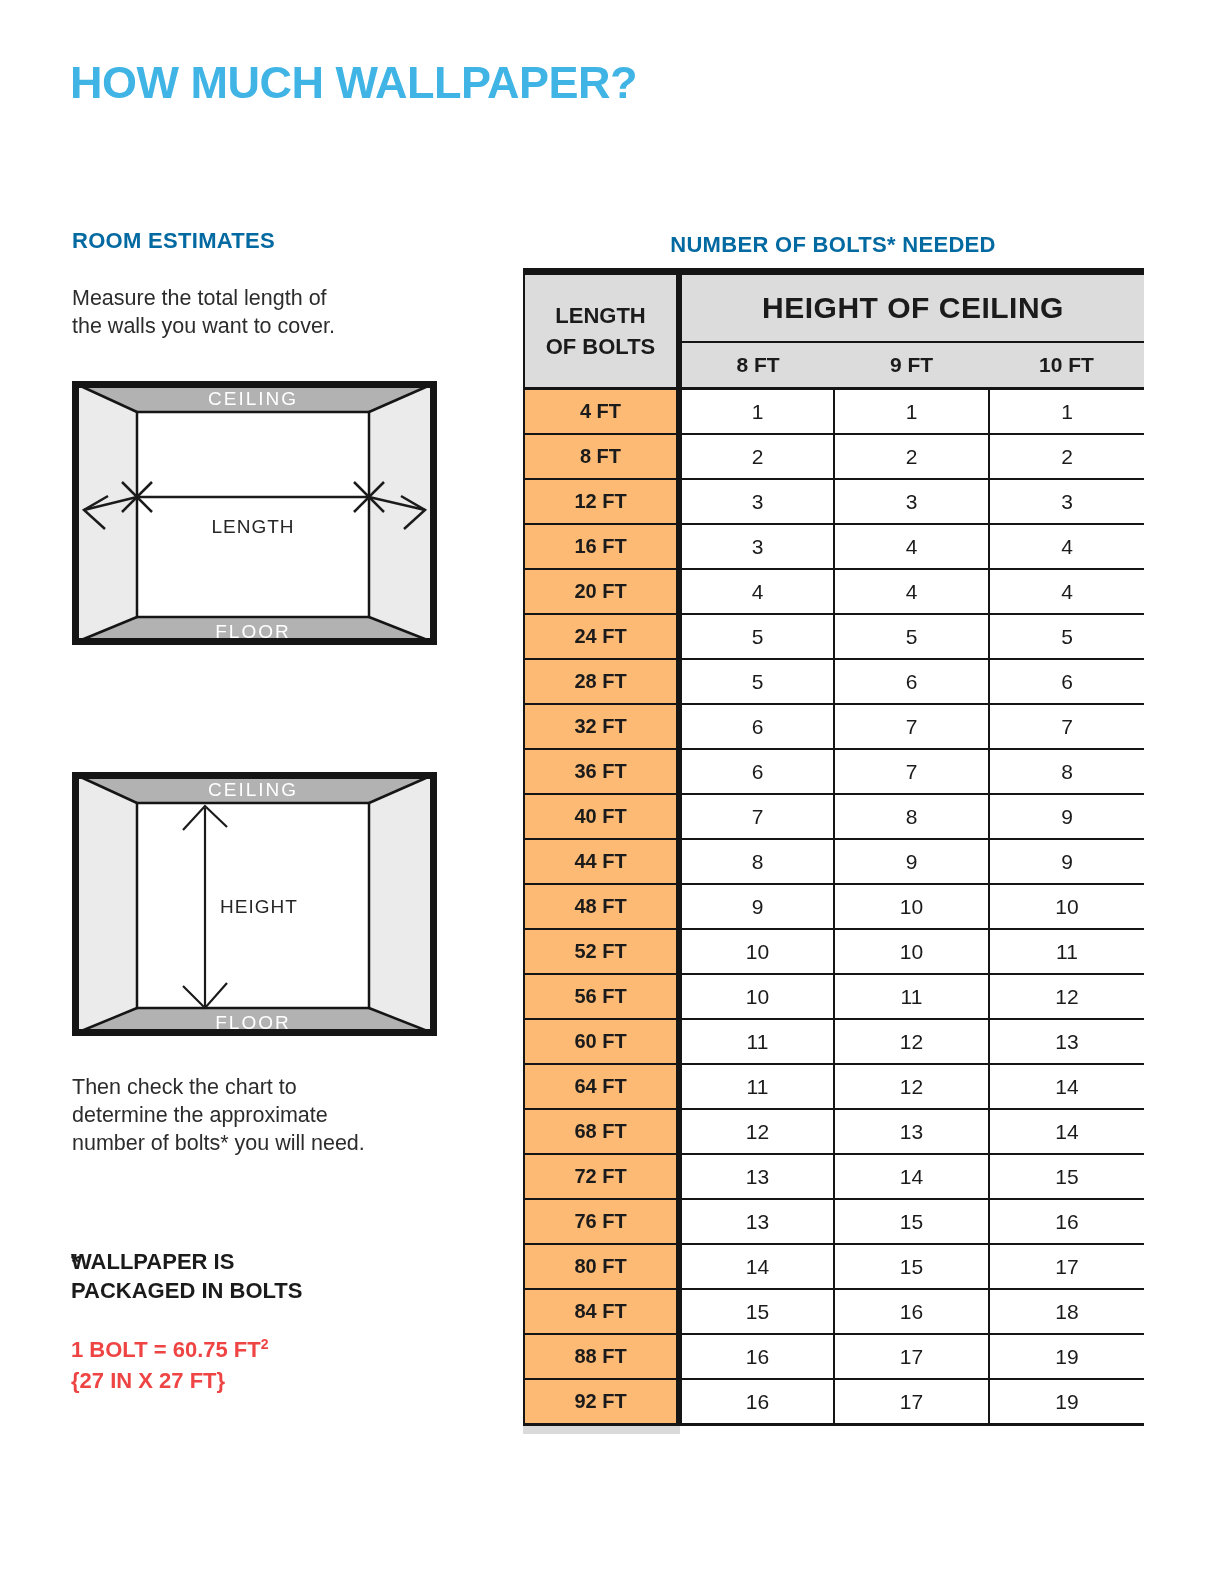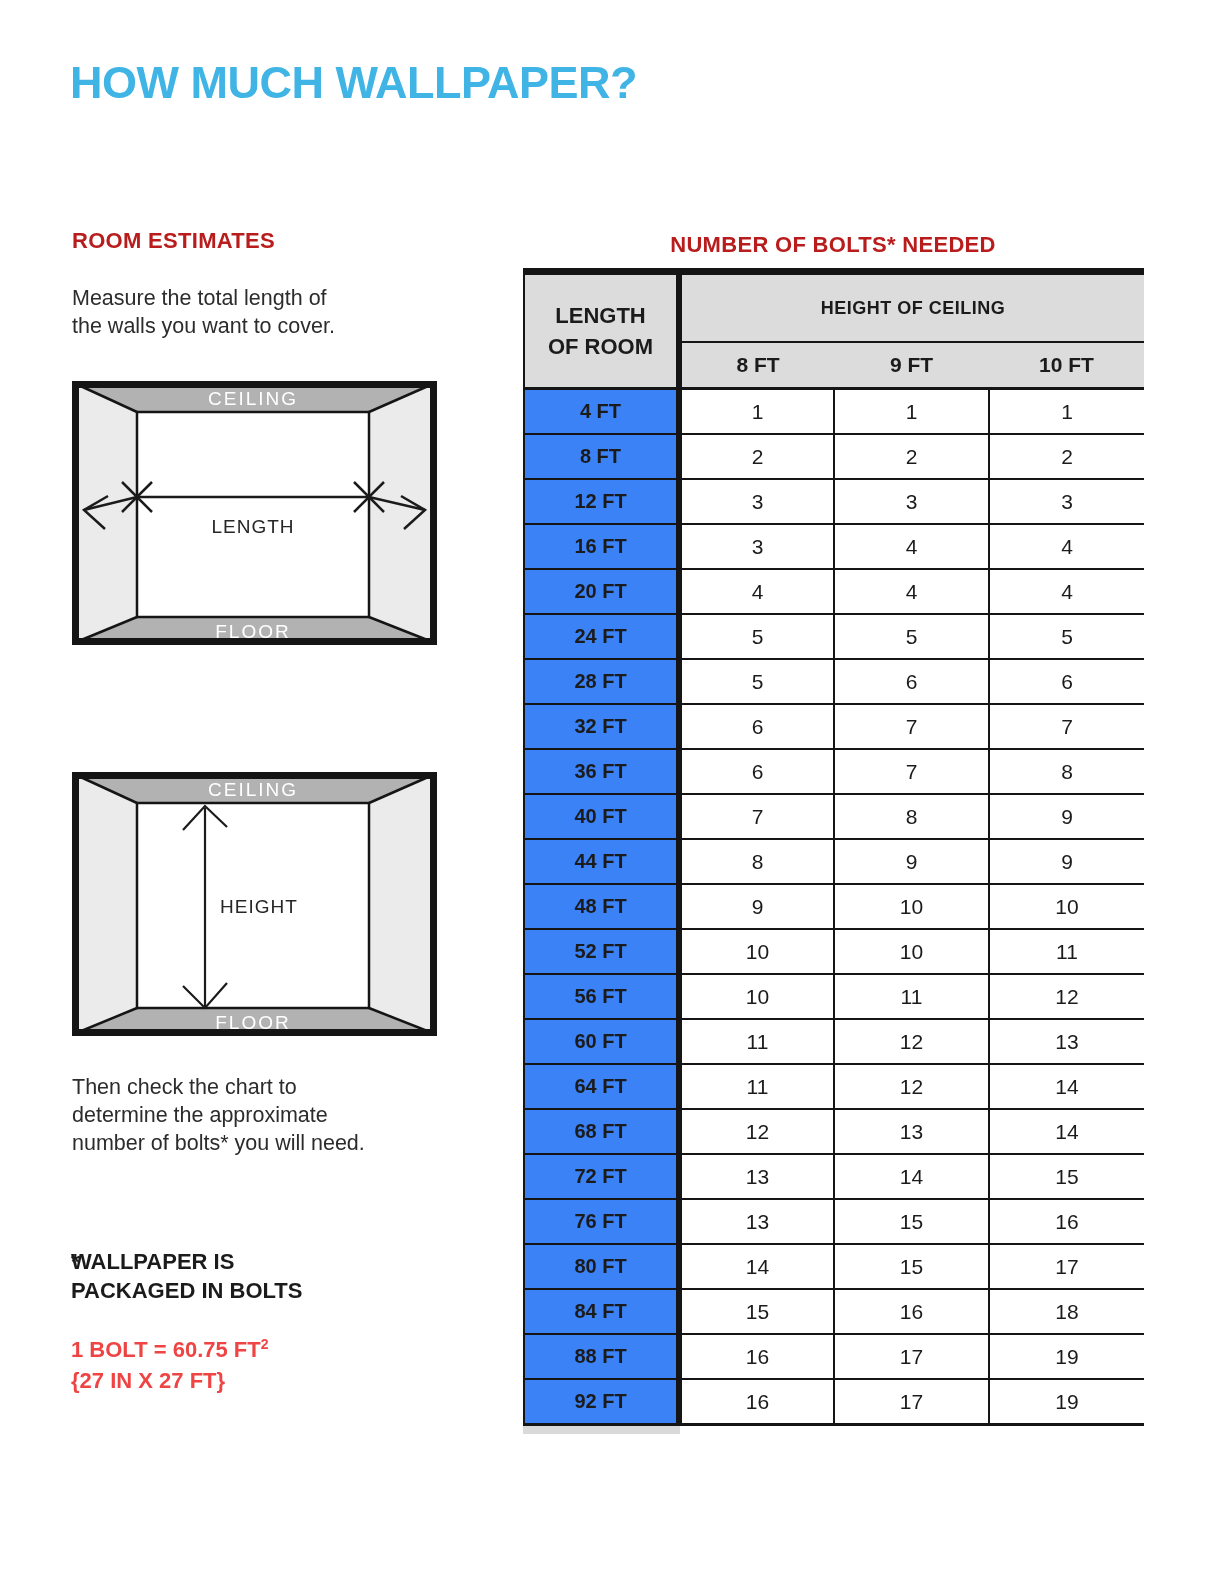--- a/index.html
+++ b/index.html
@@ -6,21 +6,21 @@
   .page {
     position:relative; width:1214px; height:1571px; background:#ffffff;
     font-family:"Liberation Sans", sans-serif; color:#1d1d1d; overflow:hidden;
   }
   .abs { position:absolute; }
   .page-title {
     left:70px; top:57px; margin:0;
     font-size:45px; font-weight:bold; letter-spacing:-0.5px; color:#3fb4e5;
   }
   .sec-heading {
-    margin:0; font-size:22px; font-weight:bold; letter-spacing:0.3px; color:#b91c1c;
+    margin:0; font-size:22px; font-weight:bold; letter-spacing:0.3px; color:#0369a1;
   }
   .room-heading { left:72px; top:228px; }
   .table-heading { left:523px; top:232px; width:620px; text-align:center; }
   .para { font-size:21.5px; line-height:28px; color:#2c2c2c; }
   .para1 { left:72px; top:284px; }
   .para2 { left:72px; top:679px; }
   .para3 { left:72px; top:1073px; }
   .diagram1 { left:72px; top:381px; }
   .diagram2 { left:72px; top:772px; }
   svg text { font-family:"Liberation Sans", sans-serif; }
@@ -30,23 +30,23 @@
   .footnote .star { position:absolute; left:0; top:0; }
   .footnote .fn-lines { }
   .bolt-info { left:71px; top:1329px; font-size:22px; font-weight:bold; line-height:31px; color:#ef4444; }
   .bolt-info sup { font-size:14px; }
   .table-wrap { left:523px; top:268px; width:620px; }
   .bolt-table { border-collapse:collapse; table-layout:fixed; width:620px;
     border-top:7px solid #151515; border-bottom:3px solid #151515; }
   .bolt-table th, .bolt-table td { padding:0; text-align:center; vertical-align:middle; color:#1b1b1b; }
   th.lw { background:#dcdcdc; border-left:2.5px solid #151515; border-right:6px solid #151515;
     border-bottom:3px solid #151515; font-size:22px; line-height:31px; }
-  th.hoc { background:#dcdcdc; border-bottom:2.5px solid #151515; height:66px; font-size:18px; letter-spacing:0.5px; }
+  th.hoc { background:#dcdcdc; border-bottom:2.5px solid #151515; height:66px; font-size:30px; letter-spacing:0.5px; }
   th.sub { background:#dcdcdc; border-bottom:3px solid #151515; height:44px; font-size:21px; }
-  td.wall { background:#3b82f6; border:2.5px solid #151515; border-right:6px solid #151515;
+  td.wall { background:#fdba74; border:2.5px solid #151515; border-right:6px solid #151515;
     font-weight:bold; font-size:20px; height:43px; }
   td.val { background:#ffffff; border:2.5px solid #151515; font-size:21px; font-weight:normal; }
   tr td.val:last-child { border-right:none; }
   .table-shadow { position:absolute; top:100%; left:0; width:157px; height:8px; background:#dadada; }
 </style>
 </head>
 <body>
 
 <div class="page">
 
@@ -138,21 +138,21 @@
       <colgroup>
           <col style="width:155px">
           <col style="width:155px">
           <col style="width:155px">
           <col style="width:155px">
         </colgroup>
       <tbody>
           <tr>
         <th class="lw" rowspan="2">
           <div>LENGTH</div>
-          <div>OF ROOM</div>
+          <div>OF BOLTS</div>
         </th>
         <th class="hoc" colspan="3">HEIGHT OF CEILING</th>
       </tr>
       <tr>
         <th class="sub">8 FT</th>
         <th class="sub">9 FT</th>
         <th class="sub">10 FT</th>
       </tr>
       <tr>
             <td class="wall">4 FT</td>

